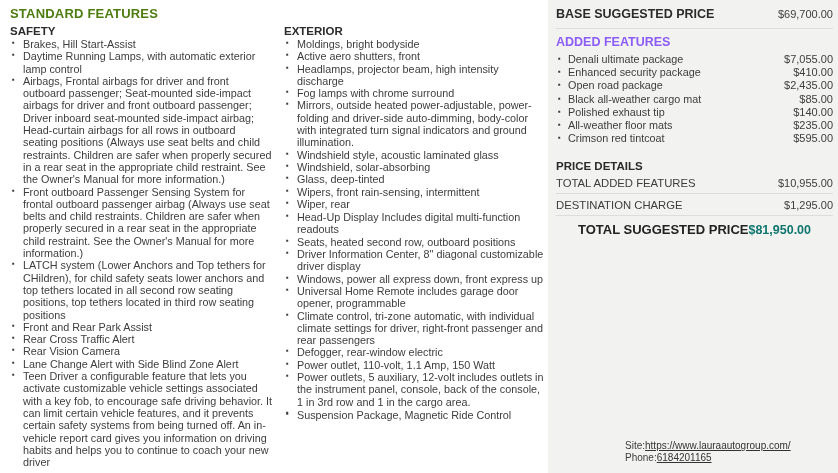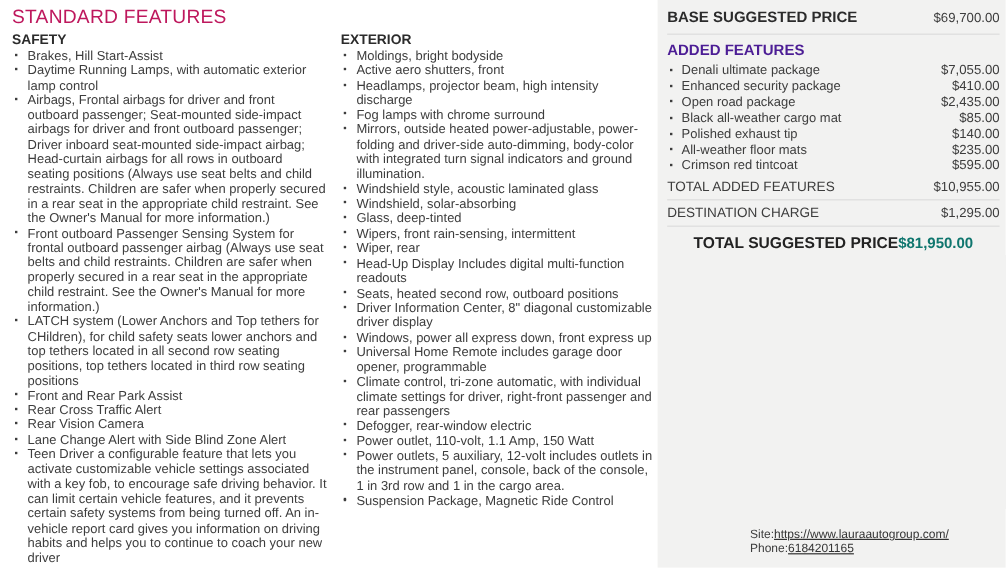--- a/index.html
+++ b/index.html
@@ -4,38 +4,38 @@
 <style>
   html,body{margin:0;padding:0;}
   body{
     width:838px;height:473px;position:relative;overflow:hidden;
     background:#ffffff;color:#3d3d3d;
     font-family:"Liberation Sans","DejaVu Sans",sans-serif;
     -webkit-font-smoothing:antialiased;
   }
   
   .main{position:absolute;left:10px;top:6px;width:537px;}
-  .page-title{font-size:16px;font-weight:normal;color:#be185d;letter-spacing:.2px;}
+  .page-title{font-size:13px;font-weight:bold;color:#4d7c0f;letter-spacing:.2px;}
   .cols{display:flex;gap:11px;margin-top:4px;}
   .col{width:263px;}
   .sec-h{font-size:11.5px;font-weight:bold;color:#2b2b2b;}
   .feat-list{list-style:none;margin:1px 0 0 0;padding:0;font-size:10.8px;line-height:12.3px;}
   .feat-item{position:relative;padding-left:13px;}
   .feat-item .bullet{position:absolute;left:2px;top:-1px;font-size:8px;}
   .feat-list + .sec-h{margin-top:13px;}
   
   .panel{
     position:absolute;left:548px;top:0;width:290px;height:473px;
     background:#f2f2f1;box-sizing:border-box;padding:5px 5px 0 8px;
   }
   .row{display:flex;justify-content:space-between;align-items:baseline;}
   .base-row{padding:2px 0 7px 0;border-bottom:1px solid #dddddc;}
   .base-label{font-size:12.5px;font-weight:bold;color:#2b2b2b;}
   .money{font-size:11px;white-space:nowrap;}
-  .af-h{font-size:12.5px;font-weight:bold;color:#4c1d95;margin-top:6px;}
+  .af-h{font-size:12.5px;font-weight:bold;color:#8b5cf6;margin-top:6px;}
   .af-list{margin-top:4px;}
   .af-row{font-size:10.8px;line-height:13.2px;}
   .af-label{position:relative;padding-left:12px;}
   .af-label .bullet{position:absolute;left:2px;top:-1px;font-size:8px;}
   .pd-h{font-size:11.5px;font-weight:bold;color:#2b2b2b;margin-top:15px;}
   .detail-row{font-size:11.3px;padding:5px 0 4px 0;border-bottom:1px solid #dddddc;}
   .total-row{padding-top:6px;justify-content:center;}
   .total-label{font-size:13px;font-weight:bold;color:#222;}
   .total-value{font-size:12.5px;font-weight:bold;color:#0f766e;}
   
@@ -125,20 +125,21 @@
       </div>
       <div class="row af-row">
         <span class="af-label"><span class="bullet">▪</span><span class="txt">All-weather floor mats</span></span>
         <span class="money">$235.00</span>
       </div>
       <div class="row af-row">
         <span class="af-label"><span class="bullet">▪</span><span class="txt">Crimson red tintcoat</span></span>
         <span class="money">$595.00</span>
       </div>
     </div>
+  <div class="pd-h">PRICE DETAILS</div>
   <div>
       <div class="row detail-row">
         <span>TOTAL ADDED FEATURES</span>
         <span class="money">$10,955.00</span>
       </div>
       <div class="row detail-row">
         <span>DESTINATION CHARGE</span>
         <span class="money">$1,295.00</span>
       </div>
     </div>

